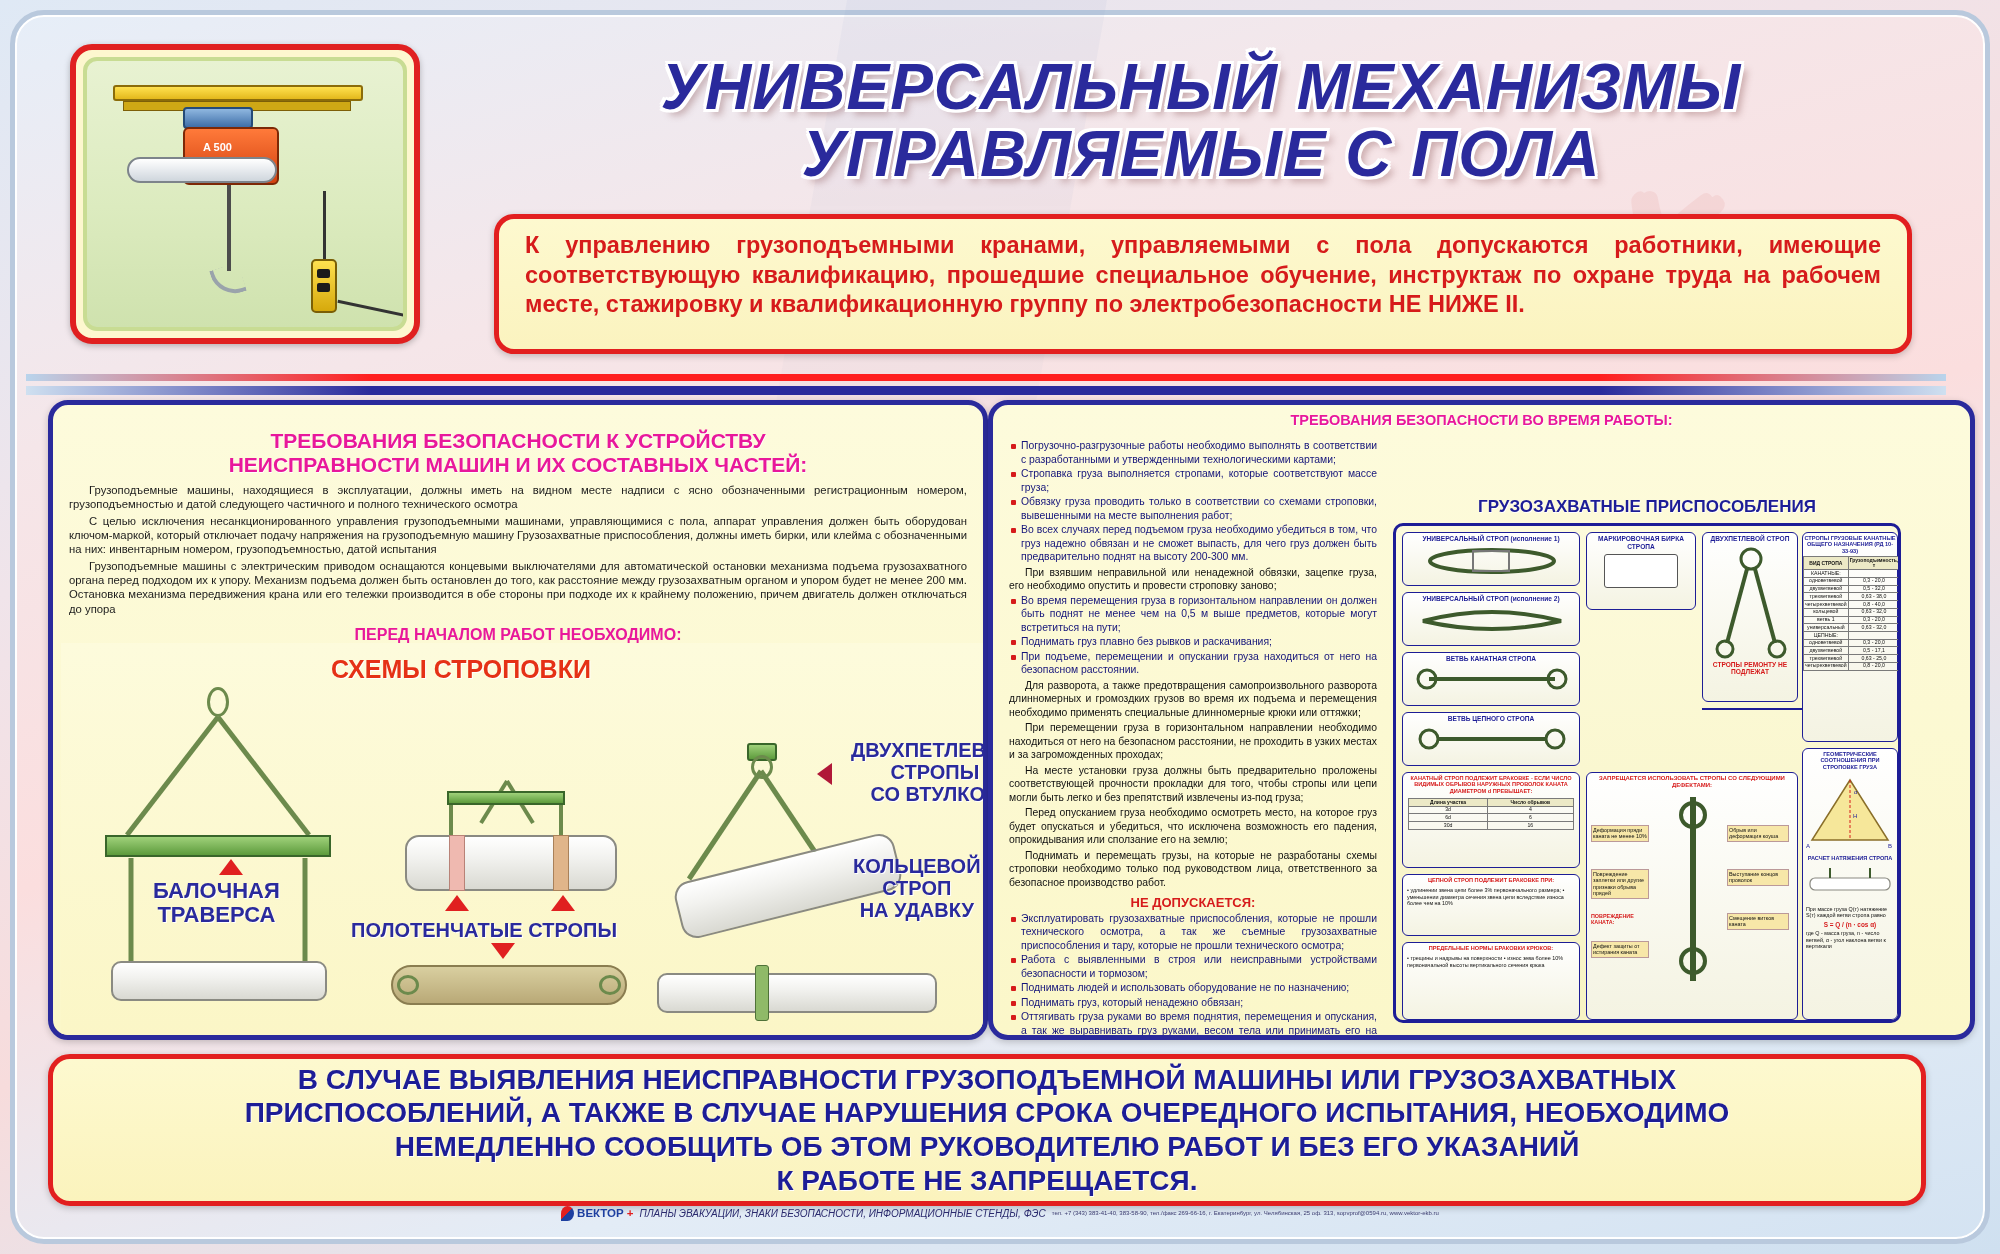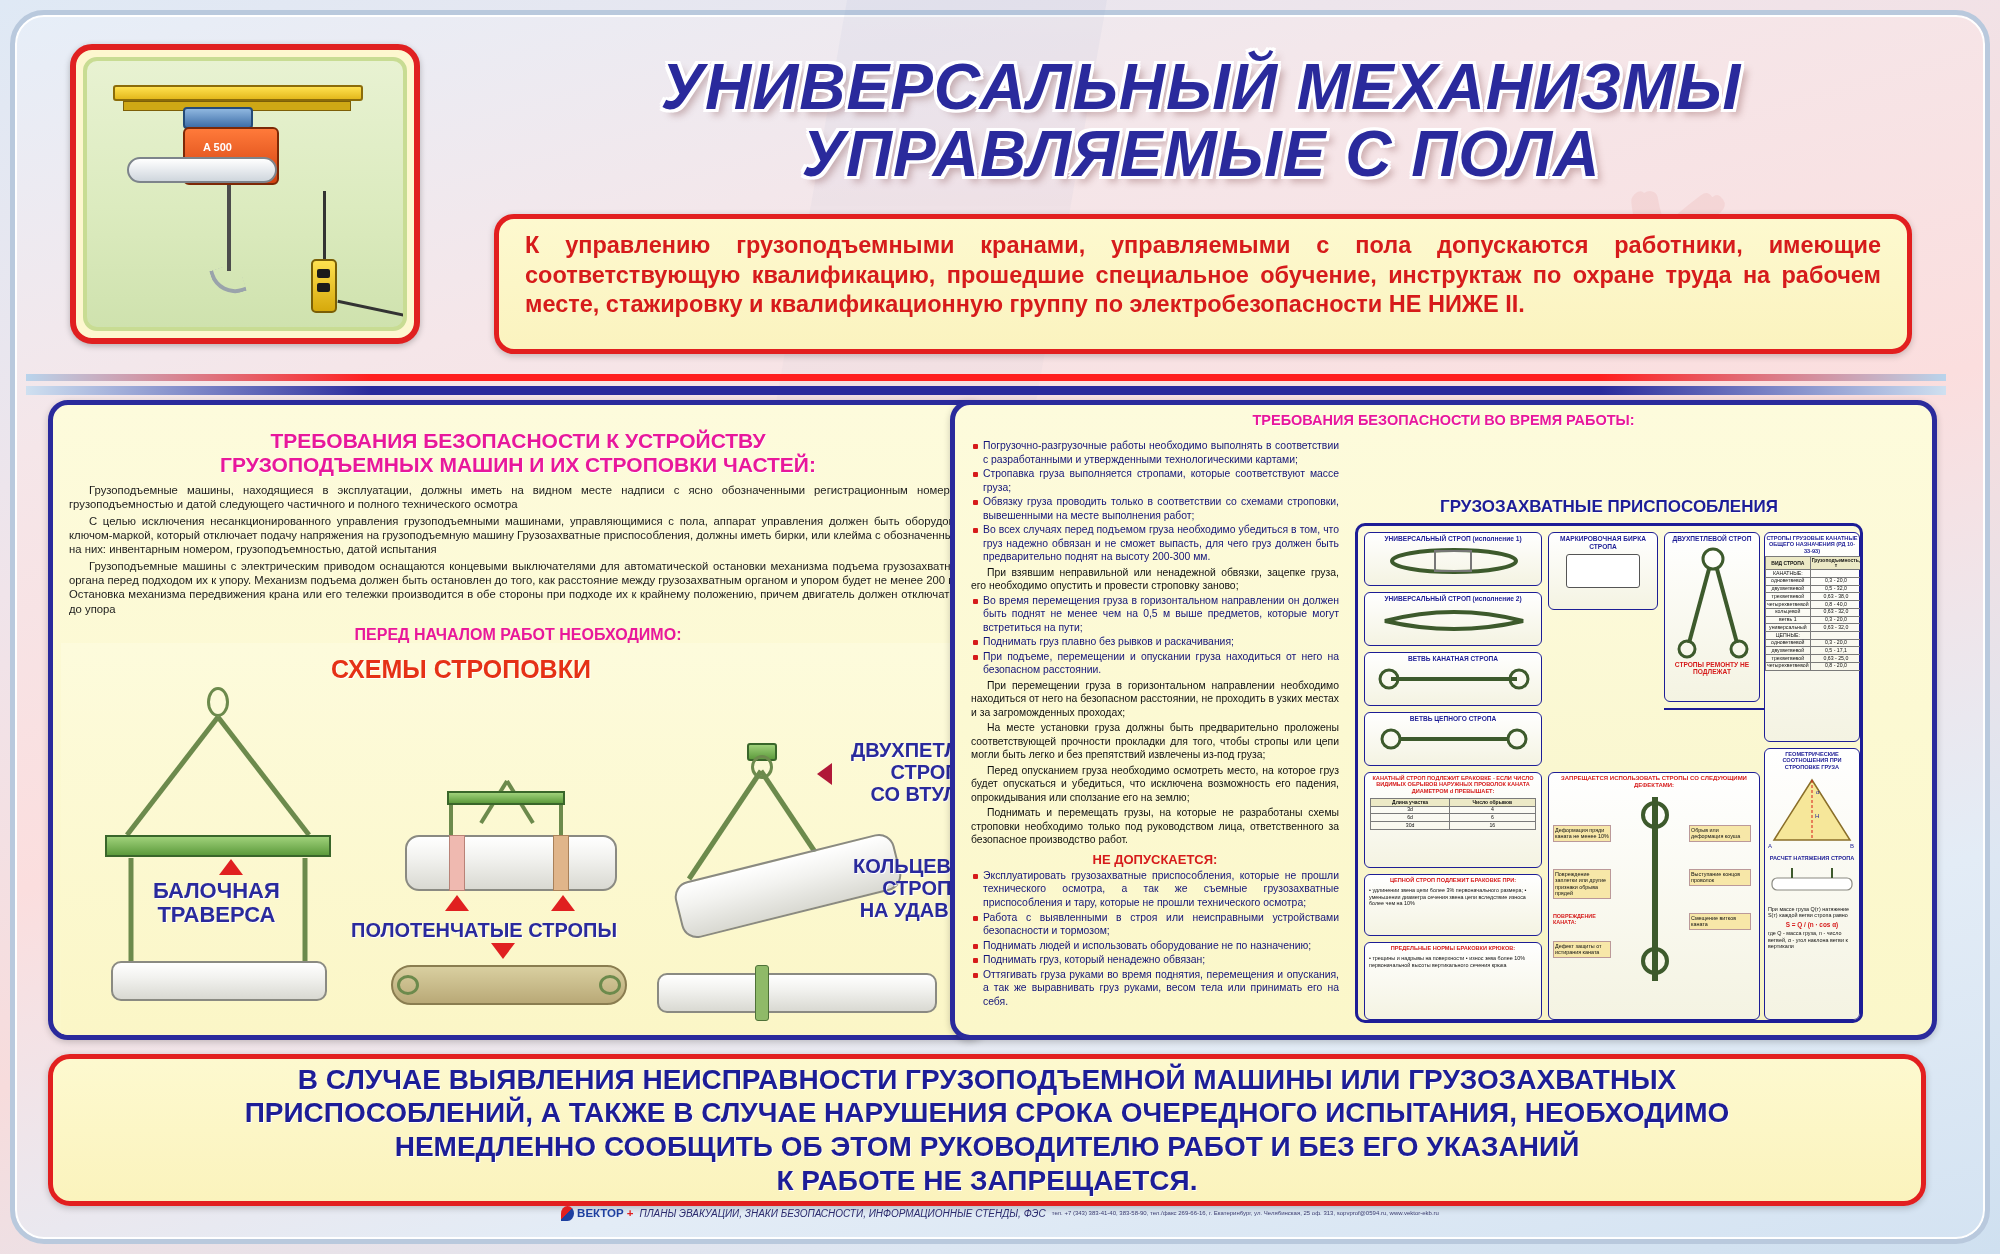--- a/index.html
+++ b/index.html
@@ -81,21 +81,21 @@
 
   
   .panel{
     position:absolute;top:378px;height:640px;
     border:5px solid #2a2a9c;border-radius:20px;
     background:linear-gradient(180deg,#fdfbdc,#fbf7c9);
     box-shadow:0 2px 7px rgba(0,0,0,.2);
     overflow:hidden;
   }
   .panel-left{left:22px;width:940px;}
-  .panel-right{left:924px;width:987px;}
+  .panel-right{left:962px;width:987px;}
 
   .sec-title{
     text-align:center;color:#e8189b;
     font:700 21px "Liberation Sans",sans-serif;
     line-height:1.14;padding:24px 6px 4px;
     text-shadow:.5px .5px 0 #fff;
   }
   .sec-title.small{font-size:14.5px;padding:7px 6px 3px;}
   .body-text{
     font:400 11.3px "Liberation Sans",sans-serif;
@@ -239,21 +239,21 @@
         </div>
       </div>
     </div>
 
     <div class="stripe-red"></div>
     <div class="stripe-blue"></div>
 
     <div class="panel panel-left">
       <div class="sec-title">
         <div>ТРЕБОВАНИЯ БЕЗОПАСНОСТИ К УСТРОЙСТВУ</div>
-        <div>ГРУЗОПОДЪЕМНЫХ МАШИН И ИХ СТРОПОВКИ ЧАСТЕЙ:</div>
+        <div>НЕИСПРАВНОСТИ МАШИН И ИХ СОСТАВНЫХ ЧАСТЕЙ:</div>
       </div>
 
       <div class="body-text">
         <p>Грузоподъемные машины, находящиеся в эксплуатации, должны иметь на видном месте надписи с ясно обозначенными регистрационным номером, грузоподъемностью и датой следующего частичного и полного технического осмотра</p>
         <p>С целью исключения несанкционированного управления грузоподъемными машинами, управляющимися с пола, аппарат управления должен быть оборудован ключом-маркой, который отключает подачу напряжения на грузоподъемную машину Грузозахватные приспособления, должны иметь бирки, или клейма с обозначенными на них: инвентарным номером, грузоподъемностью, датой испытания</p>
         <p>Грузоподъемные машины с электрическим приводом оснащаются концевыми выключателями для автоматической остановки механизма подъема грузозахватного органа перед подходом их к упору. Механизм подъема должен быть остановлен до того, как расстояние между грузозахватным органом и упором будет не менее 200 мм. Остановка механизма передвижения крана или его тележки производится в обе стороны при подходе их к крайнему положению, причем двигатель должен отключаться до упора</p>
       </div>
 
       <div class="sub-head">ПЕРЕД НАЧАЛОМ РАБОТ НЕОБХОДИМО:</div>
 
@@ -332,20 +332,21 @@
           <li>Стропавка груза выполняется стропами, которые соответствуют массе груза;</li>
           <li>Обвязку груза проводить только в соответствии со схемами строповки, вывешенными на месте выполнения работ;</li>
           <li>Во всех случаях перед подъемом груза необходимо убедиться в том, что груз надежно обвязан и не сможет выпасть, для чего груз должен быть предварительно поднят на высоту 200-300 мм.</li>
         </ul>
         <div class="plain ind">При взявшим неправильной или ненадежной обвязки, зацепке груза, его необходимо опустить и провести строповку заново;</div>
         <ul class="bul">
           <li>Во время перемещения груза в горизонтальном направлении он должен быть поднят не менее чем на 0,5 м выше предметов, которые могут встретиться на пути;</li>
           <li>Поднимать груз плавно без рывков и раскачивания;</li>
           <li>При подъеме, перемещении и опускании груза находиться от него на безопасном расстоянии.</li>
         </ul>
+        <div class="plain ind">Для разворота, а также предотвращения самопроизвольного разворота длинномерных и громоздких грузов во время их подъема и перемещения необходимо применять специальные длинномерные крюки или оттяжки;</div>
         <div class="plain ind">При перемещении груза в горизонтальном направлении необходимо находиться от него на безопасном расстоянии, не проходить в узких местах и за загроможденных проходах;</div>
         <div class="plain ind">На месте установки груза должны быть предварительно проложены соответствующей прочности прокладки для того, чтобы стропы или цепи могли быть легко и без препятствий извлечены из-под груза;</div>
         <div class="plain ind">Перед опусканием груза необходимо осмотреть место, на которое груз будет опускаться и убедиться, что исключена возможность его падения, опрокидывания или сползание его на землю;</div>
         <div class="plain ind">Поднимать и перемещать грузы, на которые не разработаны схемы строповки необходимо только под руководством лица, ответственного за безопасное производство работ.</div>
 
         <div class="sub-head red" style="font-size:13px;margin:4px 0 2px;">НЕ ДОПУСКАЕТСЯ:</div>
         <ul class="bul">
           <li>Эксплуатировать грузозахватные приспособления, которые не прошли технического осмотра, а так же съемные грузозахватные приспособления и тару, которые не прошли технического осмотра;</li>
           <li>Работа с выявленными в строя или неисправными устройствами безопасности и тормозом;</li>
           <li>Поднимать людей и использовать оборудование не по назначению;</li>

